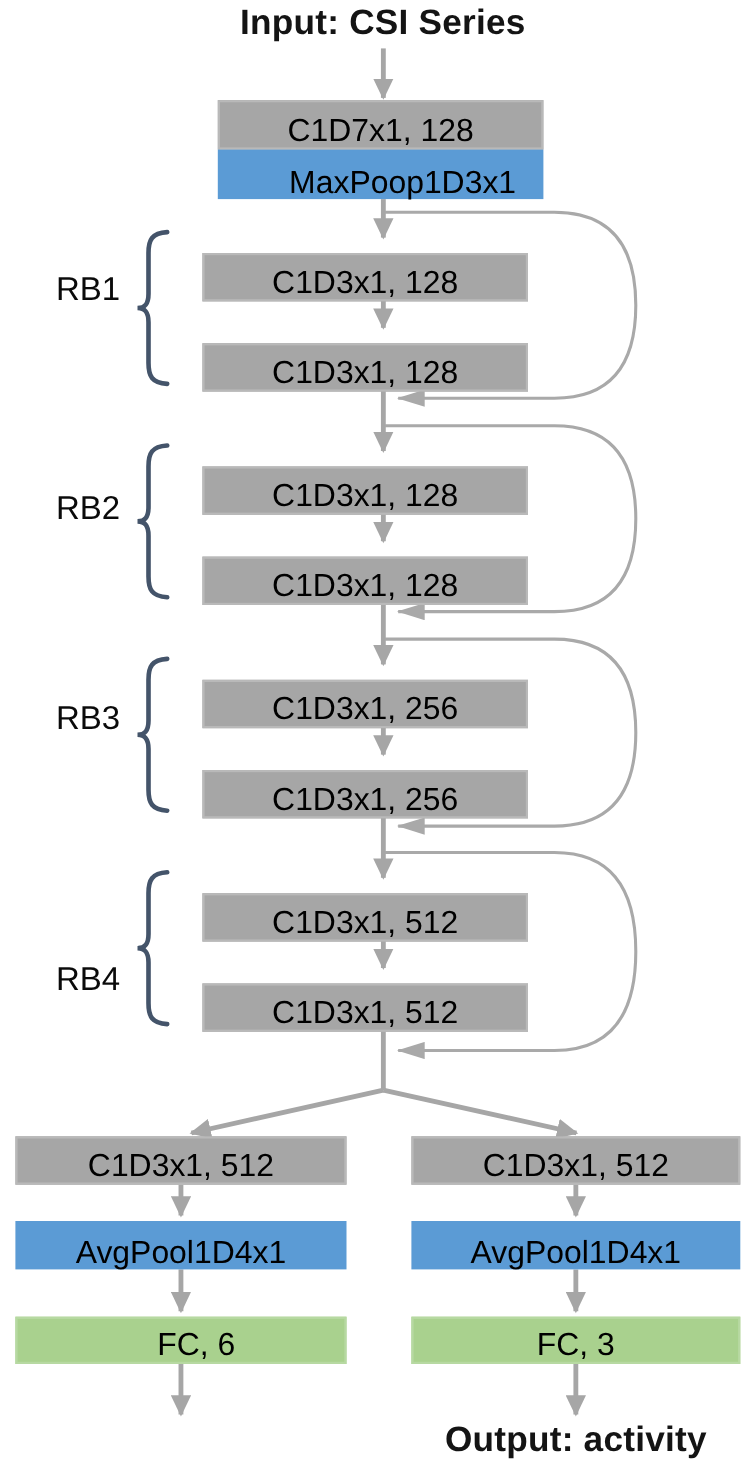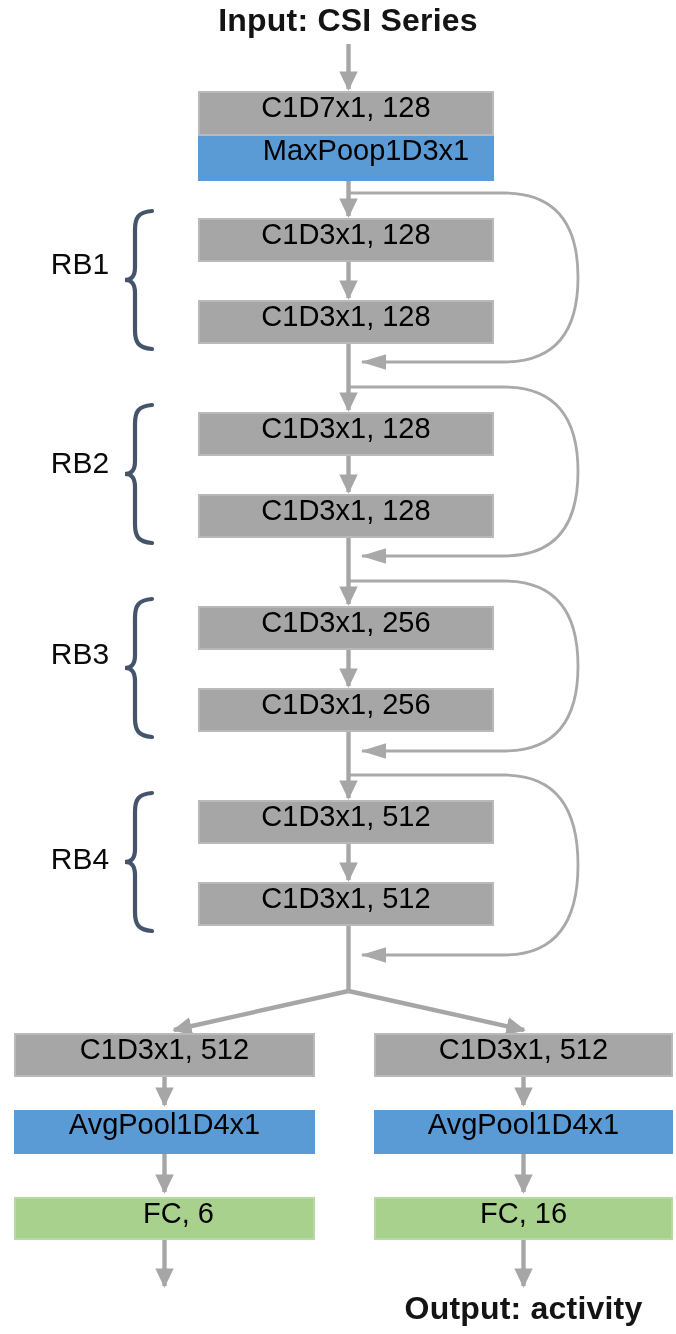--- a/index.html
+++ b/index.html
@@ -7,27 +7,27 @@
     position:relative;width:676px;height:1334px;background:#fff;overflow:hidden;
     font-family:"Liberation Sans",sans-serif;color:#000;text-decoration:underline;
   }
   #wires{position:absolute;left:0;top:0;width:676px;height:1334px;}
   .flow{stroke:var(--arrow);stroke-width:4.4;fill:none;}
   .skip{stroke:var(--skip);stroke-width:2.8;fill:none;}
   .brace{stroke:var(--brace);stroke-width:4.2;fill:none;stroke-linecap:round;}
   #mh path{fill:var(--arrow);}
   #sh path{fill:var(--skip);}
   .box{
-    position:absolute;display:flex;align-items:flex-start;justify-content:center;
+    position:absolute;display:flex;align-items:flex-end;justify-content:center;
     font-size:29px;line-height:1;color:#000;box-sizing:border-box;
   }
   .box-conv{background:var(--conv);border:2px solid #b9b9b9;}
   .box-pool{background:var(--pool);}
   .box-fc{background:var(--fc);border:2px solid #b7d9a2;}
-  .col{left:198px;width:296px;height:44px;}
+  .col{left:184px;width:296px;height:44px;margin-top:12px;}
   .bl{left:14px;width:301px;}
   .br{left:374px;width:299px;}
   .title{
     position:absolute;font-size:32px;font-weight:600;color:#141414;
     text-align:center;letter-spacing:0.2px;
   }
   .rb-label{
     position:absolute;left:38px;width:84px;height:38px;font-size:30px;color:#0a0a0a;
     display:flex;align-items:center;justify-content:center;
   }
@@ -108,21 +108,21 @@
   </div>
 
   <div class="rb-label" style="top:635px;">RB3</div>
   <div class="box box-conv col" style="top:606px;">
     <span>C1D3x1, 256</span>
   </div>
   <div class="box box-conv col" style="top:688px;">
     <span>C1D3x1, 256</span>
   </div>
 
-  <div class="rb-label" style="top:840px;">RB4</div>
+  <div class="rb-label" style="top:872px;">RB4</div>
   <div class="box box-conv col" style="top:800px;">
     <span>C1D3x1, 512</span>
   </div>
   <div class="box box-conv col" style="top:882px;">
     <span>C1D3x1, 512</span>
   </div>
 
   <div class="box box-conv bl" style="top:1033px;height:44px;">
     <span>C1D3x1, 512</span>
   </div>
@@ -133,17 +133,17 @@
     <span>FC, 6</span>
   </div>
 
   <div class="box box-conv br" style="top:1033px;height:44px;">
     <span>C1D3x1, 512</span>
   </div>
   <div class="box box-pool br" style="top:1110px;height:44px;">
     <span>AvgPool1D4x1</span>
   </div>
   <div class="box box-fc br" style="top:1197px;height:43px;">
-    <span>FC, 16</span>
+    <span>FC, 3</span>
   </div>
   <div class="title" style="left:374px;top:1290px;width:299px;">Output: activity</div>
 
 </div>
 
 </body></html>

